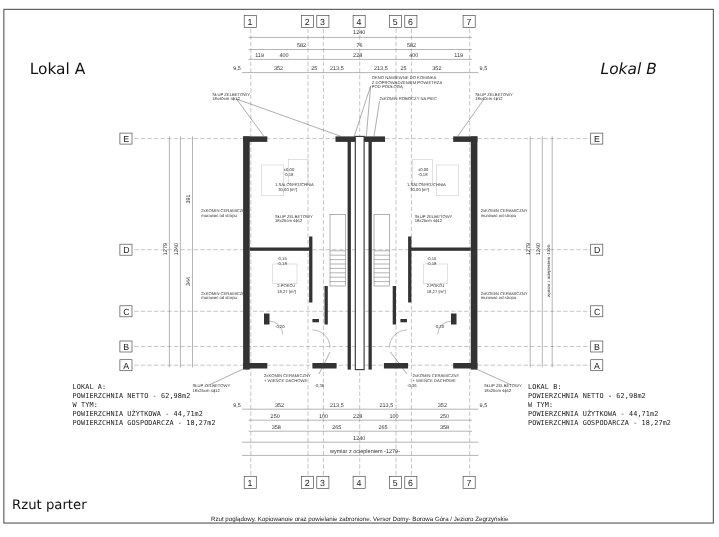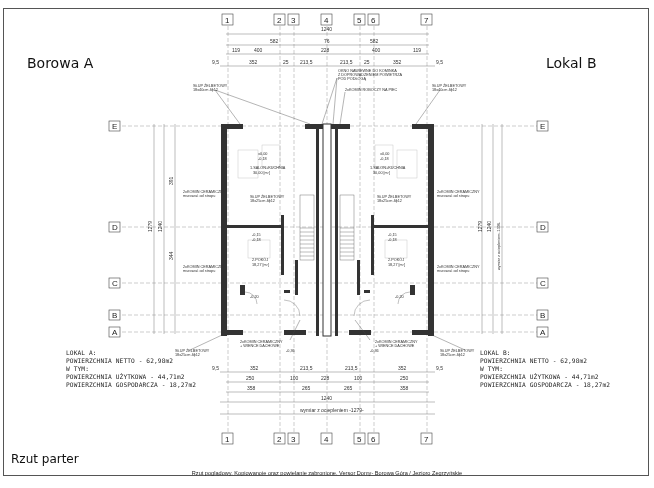--- a/index.html
+++ b/index.html
@@ -12,22 +12,22 @@
   svg{position:absolute;left:0;top:0;}
   .axis-label{font-family:"Liberation Sans",sans-serif;font-size:8px;fill:#222;}
   .dim{font-family:"Liberation Sans",sans-serif;font-size:5px;fill:#333;}
   .note{font-family:"Liberation Sans",sans-serif;font-size:3.8px;fill:#333;}
 </style>
 </head>
 <body>
 
 <div class="frame"></div>
 
-<div class="lokal-title" style="left:27px;top:55px;">Borowa A</div>
-<div class="lokal-title" style="left:546px;top:55px;">Lokal B</div>
+<div class="lokal-title" style="left:27px;top:55px;">Lokal A</div>
+<div class="lokal-title" style="left:546px;top:55px;font-style:italic;">Lokal B</div>
 
 <svg width="654" height="488" viewBox="0 0 654 488">
 
   <g stroke="#999" stroke-width="0.5" stroke-dasharray="4,2">
     <line x1="228" y1="26" x2="228" y2="432"></line>
     <line x1="280" y1="26" x2="280" y2="432"></line>
     <line x1="294" y1="26" x2="294" y2="432"></line>
     <line x1="327" y1="26" x2="327" y2="432"></line>
     <line x1="360" y1="26" x2="360" y2="432"></line>
     <line x1="374" y1="26" x2="374" y2="432"></line>

